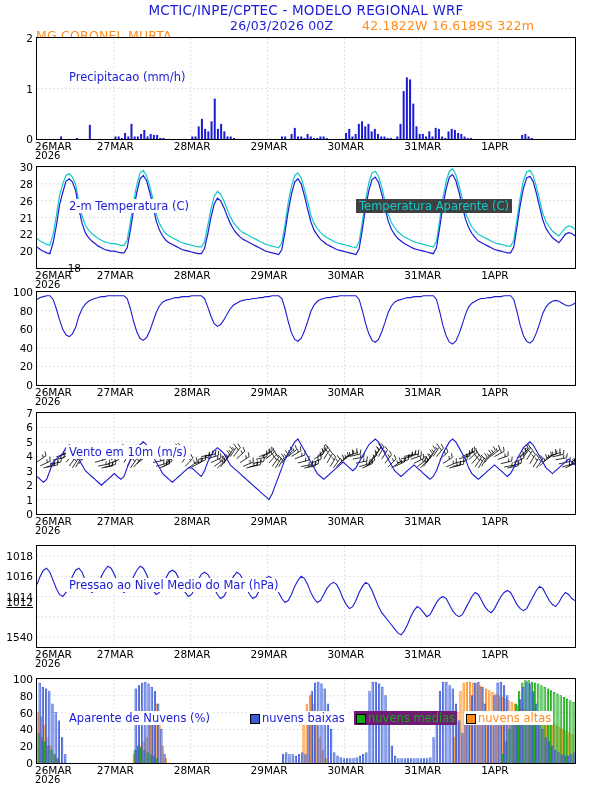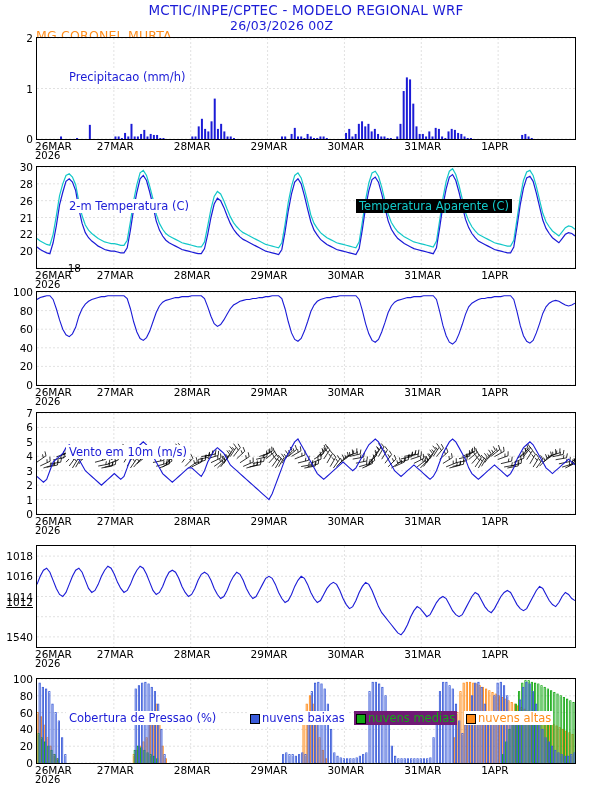--- a/index.html
+++ b/index.html
@@ -157,20 +157,21 @@
             <rect x="429.73" y="99.99" width="1.99" height="1.01" fill="#1b1bd6"></rect>
             <rect x="432.93" y="99.99" width="1.99" height="1.01" fill="#1b1bd6"></rect>
             <rect x="484.17" y="96.96" width="1.99" height="4.04" fill="#1b1bd6"></rect>
             <rect x="487.37" y="95.95" width="1.99" height="5.05" fill="#1b1bd6"></rect>
             <rect x="490.57" y="98.47" width="1.99" height="2.53" fill="#1b1bd6"></rect>
             <rect x="493.78" y="99.99" width="1.99" height="1.01" fill="#1b1bd6"></rect>
           </g>
       </svg>
     </div>
     <div class="ptitle" style="left:30px;top:-9px;background:#fff;padding:0 3px;">Precipitacao (mm/h)</div>
+    <div class="subhdr" style="left:326px;top:-19px;">42.1822W 16.6189S 322m</div>
     <div id="p1-yl">
         <div class="ylab" style="top: 97px; left: -35px;">0</div>
         <div class="ylab" style="top: 46.5px; left: -35px;">1</div>
         <div class="ylab" style="top: -4px; left: -35px;">2</div>
       </div>
     <div id="p1-xl">
         <div class="xlab" style="left: -1px; top: 104px;">26MAR</div>
         <div class="xlab" style="left: 60.8571px; top: 104px;">27MAR</div>
         <div class="xlab" style="left: 137.714px; top: 104px;">28MAR</div>
         <div class="xlab" style="left: 214.571px; top: 104px;">29MAR</div>
@@ -199,21 +200,21 @@
             <line x1="384.2857142857143" y1="0" x2="384.2857142857143" y2="101" stroke="#cccccc" stroke-width="0.6" stroke-dasharray="2,2"></line>
             <line x1="461.1428571428571" y1="0" x2="461.1428571428571" y2="101" stroke="#cccccc" stroke-width="0.6" stroke-dasharray="2,2"></line>
           </g>
         <g id="p2-lines">
             <path d="M0.00,71.54 L3.22,74.07 L6.44,75.75 L9.66,77.43 L12.89,78.28 L16.11,67.33 L19.33,48.82 L22.55,28.62 L25.77,16.83 L28.99,8.42 L32.22,6.73 L35.44,10.10 L38.66,17.68 L41.88,34.51 L45.10,48.82 L48.32,58.07 L51.54,63.13 L54.77,66.49 L57.99,69.02 L61.21,71.54 L64.43,73.22 L67.65,74.91 L70.87,75.75 L74.10,76.59 L77.32,76.59 L80.54,77.43 L83.76,78.28 L86.98,78.28 L90.20,73.22 L93.43,54.71 L96.65,33.67 L99.87,17.68 L103.09,5.89 L106.31,3.37 L109.53,8.42 L112.75,19.36 L115.98,31.98 L119.20,47.13 L122.42,56.39 L125.64,62.28 L128.86,66.49 L132.08,69.02 L135.31,70.70 L138.53,72.38 L141.75,74.07 L144.97,75.75 L148.19,76.59 L151.41,77.43 L154.63,78.28 L157.86,79.12 L161.08,79.96 L164.30,79.96 L167.52,74.91 L170.74,58.92 L173.96,42.08 L177.19,29.46 L180.41,24.41 L183.63,26.93 L186.85,33.67 L190.07,42.08 L193.29,49.66 L196.51,55.55 L199.74,59.76 L202.96,63.13 L206.18,65.65 L209.40,67.33 L212.62,69.02 L215.84,70.70 L219.07,72.38 L222.29,74.07 L225.51,75.75 L228.73,77.43 L231.95,78.28 L235.17,79.12 L238.40,79.96 L241.62,80.80 L244.84,75.75 L248.06,57.23 L251.28,35.35 L254.50,19.36 L257.72,8.42 L260.95,5.89 L264.17,10.94 L267.39,21.88 L270.61,34.51 L273.83,47.97 L277.05,56.39 L280.28,61.44 L283.50,65.65 L286.72,68.18 L289.94,70.70 L293.16,72.38 L296.38,74.07 L299.60,75.75 L302.83,76.59 L306.05,77.43 L309.27,78.28 L312.49,79.12 L315.71,79.96 L318.93,80.80 L322.16,74.91 L325.38,54.71 L328.60,32.82 L331.82,15.99 L335.04,5.89 L338.26,4.21 L341.49,9.26 L344.71,20.20 L347.93,33.67 L351.15,47.13 L354.37,55.55 L357.59,60.60 L360.81,64.81 L364.04,67.33 L367.26,69.86 L370.48,71.54 L373.70,73.22 L376.92,74.91 L380.14,75.75 L383.37,76.59 L386.59,77.43 L389.81,78.28 L393.03,79.12 L396.25,79.96 L399.47,74.07 L402.69,53.03 L405.92,31.14 L409.14,14.31 L412.36,4.21 L415.58,1.68 L418.80,7.57 L422.02,18.52 L425.25,31.98 L428.47,45.45 L431.69,53.87 L434.91,59.76 L438.13,63.97 L441.35,67.33 L444.57,69.02 L447.80,70.70 L451.02,72.38 L454.24,74.07 L457.46,75.75 L460.68,76.59 L463.90,77.43 L467.13,78.28 L470.35,79.12 L473.57,79.12 L476.79,73.22 L480.01,52.18 L483.23,30.30 L486.46,13.47 L489.68,5.05 L492.90,3.37 L496.12,8.42 L499.34,19.36 L502.56,32.82 L505.78,46.29 L509.01,54.71 L512.23,59.76 L515.45,63.97 L518.67,66.49 L521.89,69.02 L525.11,64.81 L528.34,60.60 L531.56,58.92 L534.78,59.76 L538.00,62.28" fill="none" stroke="#13c8c8" stroke-width="1.2"></path>
             <path d="M0.00,79.96 L3.22,82.48 L6.44,84.17 L9.66,85.85 L12.89,86.69 L16.11,75.75 L19.33,58.92 L22.55,37.88 L25.77,25.25 L28.99,14.31 L32.22,11.78 L35.44,15.15 L38.66,23.57 L41.88,42.08 L45.10,56.39 L48.32,65.65 L51.54,70.70 L54.77,74.07 L57.99,76.59 L61.21,79.12 L64.43,80.80 L67.65,82.48 L70.87,83.32 L74.10,84.17 L77.32,84.17 L80.54,85.01 L83.76,85.85 L86.98,85.85 L90.20,80.80 L93.43,63.13 L96.65,42.08 L99.87,25.25 L103.09,11.78 L106.31,8.42 L109.53,13.47 L112.75,25.25 L115.98,38.72 L119.20,53.87 L122.42,63.13 L125.64,69.02 L128.86,73.22 L132.08,75.75 L135.31,77.43 L138.53,79.12 L141.75,80.80 L144.97,82.48 L148.19,83.32 L151.41,84.17 L154.63,85.01 L157.86,85.85 L161.08,86.69 L164.30,86.69 L167.52,81.64 L170.74,67.33 L173.96,50.50 L177.19,37.03 L180.41,31.14 L183.63,33.67 L186.85,40.40 L190.07,48.82 L193.29,56.39 L196.51,62.28 L199.74,66.49 L202.96,69.86 L206.18,72.38 L209.40,74.07 L212.62,75.75 L215.84,77.43 L219.07,79.12 L222.29,80.80 L225.51,82.48 L228.73,84.17 L231.95,85.01 L235.17,85.85 L238.40,86.69 L241.62,87.53 L244.84,82.48 L248.06,64.81 L251.28,43.77 L254.50,26.93 L257.72,15.15 L260.95,11.78 L264.17,16.83 L267.39,28.62 L270.61,42.08 L273.83,54.71 L277.05,63.13 L280.28,68.18 L283.50,72.38 L286.72,74.91 L289.94,77.43 L293.16,79.12 L296.38,80.80 L299.60,82.48 L302.83,83.32 L306.05,84.17 L309.27,85.01 L312.49,85.85 L315.71,86.69 L318.93,87.53 L322.16,81.64 L325.38,62.28 L328.60,40.40 L331.82,23.57 L335.04,12.63 L338.26,10.10 L341.49,15.15 L344.71,26.93 L347.93,40.40 L351.15,53.87 L354.37,62.28 L357.59,67.33 L360.81,71.54 L364.04,74.07 L367.26,76.59 L370.48,78.28 L373.70,79.96 L376.92,81.64 L380.14,82.48 L383.37,83.32 L386.59,84.17 L389.81,85.01 L393.03,85.85 L396.25,86.69 L399.47,80.80 L402.69,60.60 L405.92,38.72 L409.14,21.88 L412.36,10.10 L415.58,7.57 L418.80,13.47 L422.02,25.25 L425.25,38.72 L428.47,52.18 L431.69,60.60 L434.91,66.49 L438.13,70.70 L441.35,74.07 L444.57,75.75 L447.80,77.43 L451.02,79.12 L454.24,80.80 L457.46,82.48 L460.68,83.32 L463.90,84.17 L467.13,85.01 L470.35,85.85 L473.57,85.85 L476.79,79.96 L480.01,59.76 L483.23,37.88 L486.46,21.04 L489.68,10.94 L492.90,9.26 L496.12,14.31 L499.34,26.09 L502.56,39.56 L505.78,53.03 L509.01,61.44 L512.23,66.49 L515.45,70.70 L518.67,73.22 L521.89,75.75 L525.11,71.54 L528.34,67.33 L531.56,65.65 L534.78,66.49 L538.00,69.02" fill="none" stroke="#1b1bd6" stroke-width="1.2"></path>
           </g>
       </svg>
     </div>
     <div class="ptitle" style="left:30px;top:-9px;background:#fff;padding:0 3px;">2-m Temperatura (C)</div>
-    <div class="ptitle teal" style="left:320px;top:-9px;background:#000000;padding:0 3px;">Temperatura Aparente (C)</div>
+    <div class="ptitle teal" style="left:320px;top:-9px;background:#404040;padding:0 3px;">Temperatura Aparente (C)</div>
     <div id="p2-yl">
         <div class="ylab" style="top: 97px; left: -35px; margin-left: 48px;">18</div>
         <div class="ylab" style="top: 80.1667px; left: -35px;">20</div>
         <div class="ylab" style="top: 63.3333px; left: -35px;">22</div>
         <div class="ylab" style="top: 46.5px; left: -35px;">21</div>
         <div class="ylab" style="top: 29.6667px; left: -35px;">26</div>
         <div class="ylab" style="top: 12.8333px; left: -35px;">28</div>
         <div class="ylab" style="top: -4px; left: -35px;">30</div>
       </div>
     <div id="p2-xl">
@@ -837,20 +838,21 @@
             <line x1="230.57142857142856" y1="0" x2="230.57142857142856" y2="101" stroke="#cccccc" stroke-width="0.6" stroke-dasharray="2,2"></line>
             <line x1="307.4285714285714" y1="0" x2="307.4285714285714" y2="101" stroke="#cccccc" stroke-width="0.6" stroke-dasharray="2,2"></line>
             <line x1="384.2857142857143" y1="0" x2="384.2857142857143" y2="101" stroke="#cccccc" stroke-width="0.6" stroke-dasharray="2,2"></line>
             <line x1="461.1428571428571" y1="0" x2="461.1428571428571" y2="101" stroke="#cccccc" stroke-width="0.6" stroke-dasharray="2,2"></line>
           </g>
         <g id="p5-lines">
             <path d="M0.00,38.38 L3.22,30.30 L6.44,24.24 L9.66,22.22 L12.89,26.26 L16.11,34.34 L19.33,42.42 L22.55,48.48 L25.77,50.50 L28.99,46.46 L32.22,38.38 L35.44,30.30 L38.66,24.24 L41.88,22.22 L45.10,26.26 L48.32,34.34 L51.54,42.42 L54.77,46.46 L57.99,44.44 L61.21,38.38 L64.43,30.30 L67.65,24.24 L70.87,20.20 L74.10,22.22 L77.32,28.28 L80.54,36.36 L83.76,42.42 L86.98,46.46 L90.20,44.44 L93.43,38.38 L96.65,30.30 L99.87,24.24 L103.09,20.20 L106.31,22.22 L109.53,28.28 L112.75,36.36 L115.98,44.44 L119.20,48.48 L122.42,46.46 L125.64,40.40 L128.86,32.32 L132.08,26.26 L135.31,24.24 L138.53,26.26 L141.75,32.32 L144.97,40.40 L148.19,46.46 L151.41,50.50 L154.63,48.48 L157.86,42.42 L161.08,34.34 L164.30,28.28 L167.52,26.26 L170.74,28.28 L173.96,34.34 L177.19,42.42 L180.41,48.48 L183.63,52.52 L186.85,50.50 L190.07,44.44 L193.29,36.36 L196.51,30.30 L199.74,26.26 L202.96,28.28 L206.18,34.34 L209.40,42.42 L212.62,48.48 L215.84,52.52 L219.07,50.50 L222.29,44.44 L225.51,38.38 L228.73,32.32 L231.95,30.30 L235.17,32.32 L238.40,38.38 L241.62,46.46 L244.84,52.52 L248.06,56.56 L251.28,54.54 L254.50,48.48 L257.72,40.40 L260.95,34.34 L264.17,30.30 L267.39,32.32 L270.61,38.38 L273.83,46.46 L277.05,52.52 L280.28,56.56 L283.50,54.54 L286.72,48.48 L289.94,42.42 L293.16,38.38 L296.38,36.36 L299.60,38.38 L302.83,44.44 L306.05,52.52 L309.27,58.58 L312.49,62.62 L315.71,60.60 L318.93,54.54 L322.16,46.46 L325.38,40.40 L328.60,36.36 L331.82,38.38 L335.04,44.44 L338.26,52.52 L341.49,60.60 L344.71,66.66 L347.93,70.70 L351.15,74.74 L354.37,78.78 L357.59,82.82 L360.81,86.86 L364.04,88.88 L367.26,84.84 L370.48,78.78 L373.70,70.70 L376.92,64.64 L380.14,60.60 L383.37,62.62 L386.59,66.66 L389.81,70.70 L393.03,68.68 L396.25,62.62 L399.47,56.56 L402.69,52.52 L405.92,50.50 L409.14,52.52 L412.36,58.58 L415.58,64.64 L418.80,68.68 L422.02,70.70 L425.25,68.68 L428.47,62.62 L431.69,56.56 L434.91,50.50 L438.13,46.46 L441.35,48.48 L444.57,54.54 L447.80,60.60 L451.02,64.64 L454.24,66.66 L457.46,62.62 L460.68,56.56 L463.90,50.50 L467.13,46.46 L470.35,44.44 L473.57,46.46 L476.79,52.52 L480.01,58.58 L483.23,62.62 L486.46,64.64 L489.68,62.62 L492.90,56.56 L496.12,50.50 L499.34,44.44 L502.56,40.40 L505.78,42.42 L509.01,48.48 L512.23,54.54 L515.45,58.58 L518.67,60.60 L521.89,56.56 L525.11,50.50 L528.34,46.46 L531.56,48.48 L534.78,52.52 L538.00,54.54" fill="none" stroke="#1b1bd6" stroke-width="1.1"></path>
           </g>
       </svg>
     </div>
+    <div class="ptitle" style="left:30px;top:-9px;background:#fff;padding:0 3px;">Pressao ao Nivel Medio do Mar (hPa)</div>
     <div id="p5-yl">
         <div class="ylab" style="top: 86.9px; left: -35px;">1540</div>
         <div class="ylab" style="top: 52px; left: -35px; text-decoration: underline;">1012</div>
         <div class="ylab" style="top: 46.5px; left: -35px;">1014</div>
         <div class="ylab" style="top: 26.3px; left: -35px;">1016</div>
         <div class="ylab" style="top: 6.1px; left: -35px;">1018</div>
       </div>
     <div id="p5-xl">
         <div class="xlab" style="left: -1px; top: 104px;">26MAR</div>
         <div class="xlab" style="left: 60.8571px; top: 104px;">27MAR</div>
@@ -1090,21 +1092,21 @@
             <rect x="517.66" y="71.40" width="1.20" height="12.60" fill="none" stroke="#3a5bd9" stroke-width="0.9"></rect>
             <rect x="520.87" y="73.92" width="1.20" height="10.08" fill="none" stroke="#3a5bd9" stroke-width="0.9"></rect>
             <rect x="524.07" y="75.60" width="1.20" height="8.40" fill="none" stroke="#3a5bd9" stroke-width="0.9"></rect>
             <rect x="527.27" y="77.28" width="1.20" height="6.72" fill="none" stroke="#3a5bd9" stroke-width="0.9"></rect>
             <rect x="530.47" y="77.28" width="1.20" height="6.72" fill="none" stroke="#3a5bd9" stroke-width="0.9"></rect>
             <rect x="533.68" y="75.60" width="1.20" height="8.40" fill="none" stroke="#3a5bd9" stroke-width="0.9"></rect>
             <rect x="536.88" y="73.92" width="1.20" height="10.08" fill="none" stroke="#3a5bd9" stroke-width="0.9"></rect>
           </g>
       </svg>
     </div>
-    <div class="ptitle" style="left:30px;top:-9px;background:#fff;padding:0 3px;">Cobertura de Pressao (%)</div>
+    <div class="ptitle" style="left:30px;top:-9px;background:#fff;padding:0 3px;">Aparente de Nuvens (%)</div>
     <div class="ptitle" style="left:212px;top:-9px;background:#fff;padding:0 2px;">
       <span class="legend-sq" style="background:#3a5bd9;"></span><span>nuvens baixas</span>
     </div>
     <div class="ptitle green" style="left:318px;top:-9px;background:#701a75;padding:0 2px;">
       <span class="legend-sq" style="background:#14a814;"></span><span>nuvens medias</span>
     </div>
     <div class="ptitle orange" style="left:428px;top:-9px;background:#fff;padding:0 2px;">
       <span class="legend-sq" style="background:#ff8c1a;"></span><span>nuvens altas</span>
     </div>
     <div id="p6-yl">

